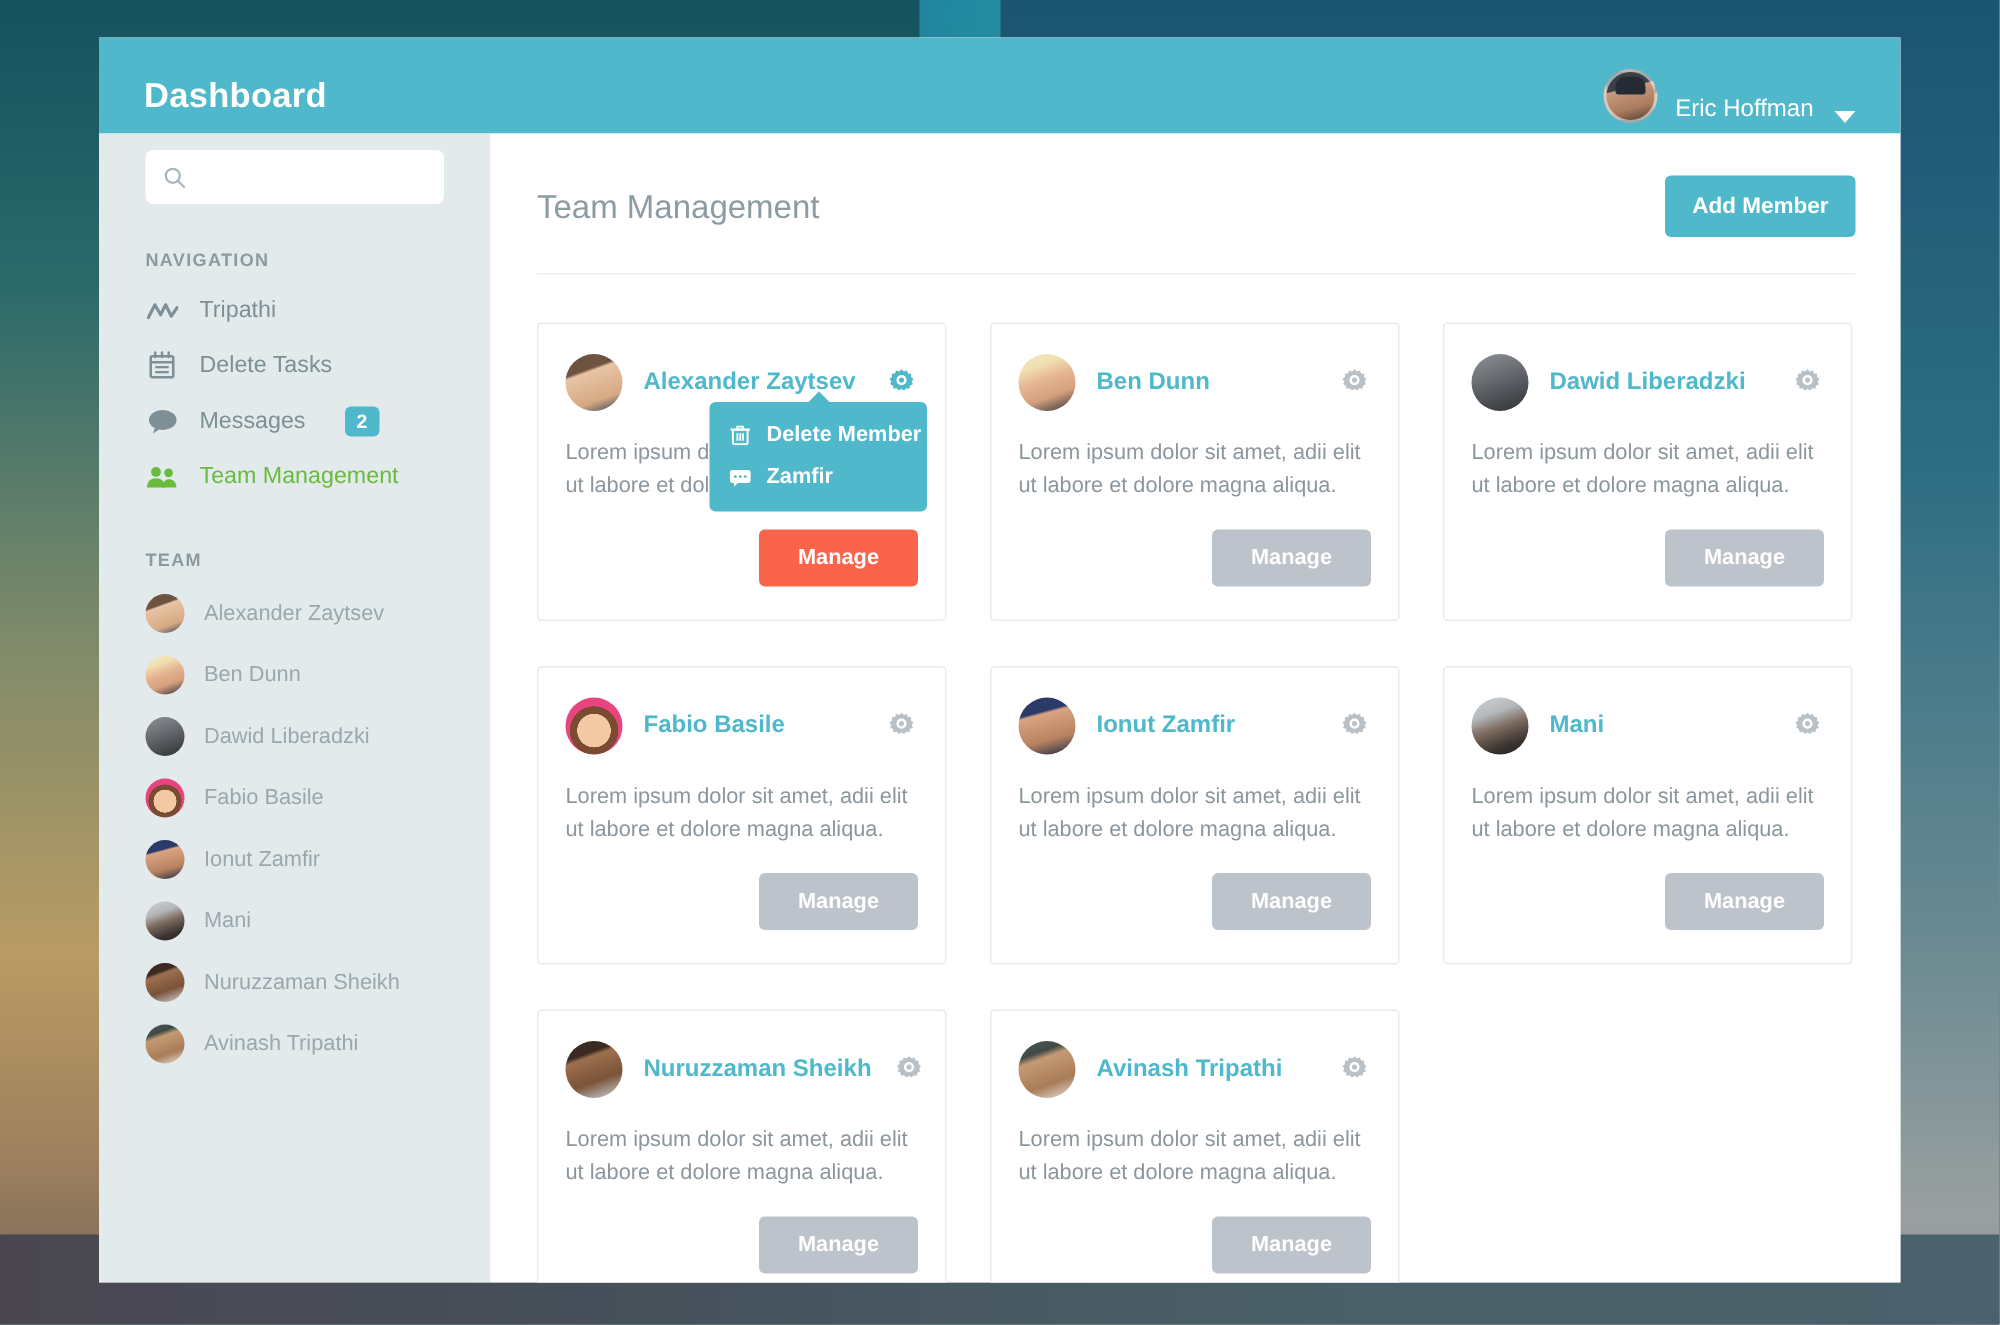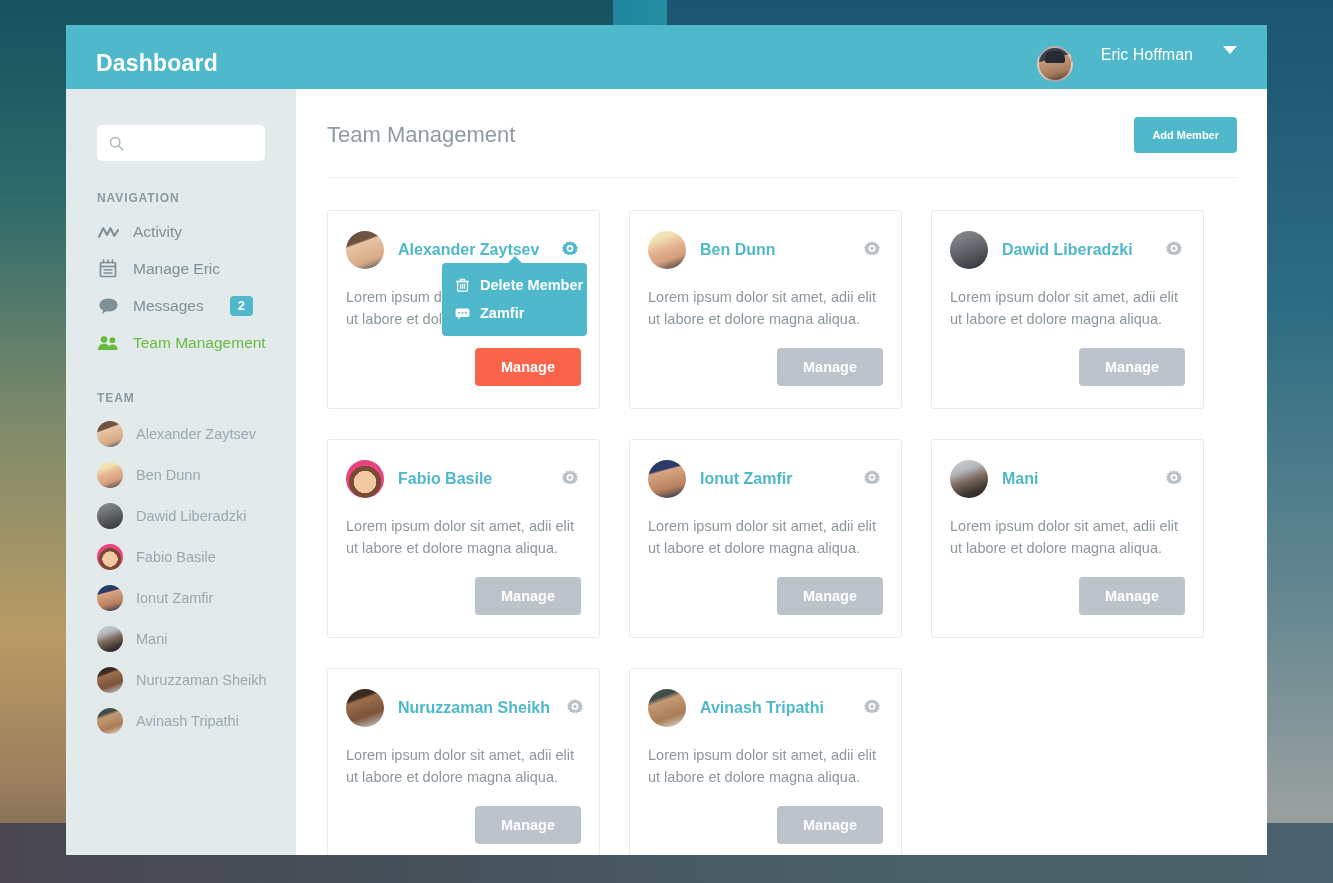--- a/index.html
+++ b/index.html
@@ -75,22 +75,22 @@
     padding: 13px 30px 0 30px;
   }
   .app-title {
     color: #ffffff;
     font-size: 23px;
     font-weight: bold;
     letter-spacing: 0.2px;
   }
   .user-menu {
     display: flex;
-    align-items: flex-start;
-    gap: 28px;
+    align-items: flex-end;
+    gap: 12px;
     cursor: pointer;
   }
   .user-avatar {
     width: 36px; height: 36px;
     border-radius: 50%;
     border: 2px solid rgba(255,255,255,0.55);
     background: linear-gradient(165deg, #3a3f48 0%, #3a3f48 34%, #c89a7d 36%, #a87a5e 72%, #4a3a32 100%);
     overflow: hidden;
     position: relative;
     flex: none;
@@ -113,24 +113,24 @@
     border-right: 7px solid transparent;
     border-top: 8px solid #ffffff;
     margin-left: 2px;
   }
 
   
   .app-body { display: flex; height: 766px; }
 
   
   .sidebar {
-    width: 230px;
+    width: 261px;
     flex: none;
     background: #e3eaec;
-    padding: 36px 0 0 0;
+    padding: 11px 0 0 0;
   }
   .search-wrap {
     margin: 0 31px 0 31px;
     height: 36px;
     background: #ffffff;
     border-radius: 5px;
     display: flex;
     align-items: center;
     padding: 0 12px;
   }
@@ -221,21 +221,21 @@
     font-size: 22px;
     color: #8d9ba3;
     font-weight: normal;
   }
   .btn-add {
     background: #4fb8ca;
     color: #ffffff;
     border: none;
     border-radius: 4px;
     font-family: "Liberation Sans", sans-serif;
-    font-size: 11px;
+    font-size: 15px;
     font-weight: bold;
     padding: 12px 18px;
     cursor: pointer;
   }
 
   
   .grid {
     display: grid;
     grid-template-columns: repeat(3, 273px);
     gap: 30px 29px;
@@ -368,36 +368,36 @@
 
       <ul class="nav-list">
 
 
         <li class="nav-item">
           <span class="nav-icon">
             <svg width="21" height="14" viewBox="0 0 22 14">
               <path d="M1 12 L5.5 3 L9.5 10 L13 3 L17 11 L21 5" fill="none" stroke="#7f8f96" stroke-width="2.2" stroke-linejoin="round" stroke-linecap="round"></path>
             </svg>
           </span>
-          <span class="nav-label">Activity</span>
+          <span class="nav-label">Tripathi</span>
         </li>
 
         <li class="nav-item">
           <span class="nav-icon">
             <svg width="18" height="19" viewBox="0 0 18 19">
               <rect x="1.5" y="3.5" width="15" height="14" rx="1" fill="none" stroke="#7f8f96" stroke-width="1.7"></rect>
               <line x1="1.5" y1="7.5" x2="16.5" y2="7.5" stroke="#7f8f96" stroke-width="1.7"></line>
               <line x1="4.5" y1="1" x2="4.5" y2="4" stroke="#7f8f96" stroke-width="1.6" stroke-linecap="round"></line>
               <line x1="9" y1="1" x2="9" y2="4" stroke="#7f8f96" stroke-width="1.6" stroke-linecap="round"></line>
               <line x1="13.5" y1="1" x2="13.5" y2="4" stroke="#7f8f96" stroke-width="1.6" stroke-linecap="round"></line>
               <line x1="4.5" y1="10.8" x2="13.5" y2="10.8" stroke="#7f8f96" stroke-width="1.5"></line>
               <line x1="4.5" y1="14" x2="13.5" y2="14" stroke="#7f8f96" stroke-width="1.5"></line>
             </svg>
           </span>
-          <span class="nav-label">Manage Eric</span>
+          <span class="nav-label">Delete Tasks</span>
         </li>
 
         <li class="nav-item">
           <span class="nav-icon">
             <svg width="21" height="18" viewBox="0 0 21 18">
               <ellipse cx="10.5" cy="8" rx="9.2" ry="6.6" fill="#7f8f96"></ellipse>
               <path d="M5.5 12 L4 17 L9 13.6 Z" fill="#7f8f96"></path>
             </svg>
           </span>
           <span class="nav-label">Messages</span>

